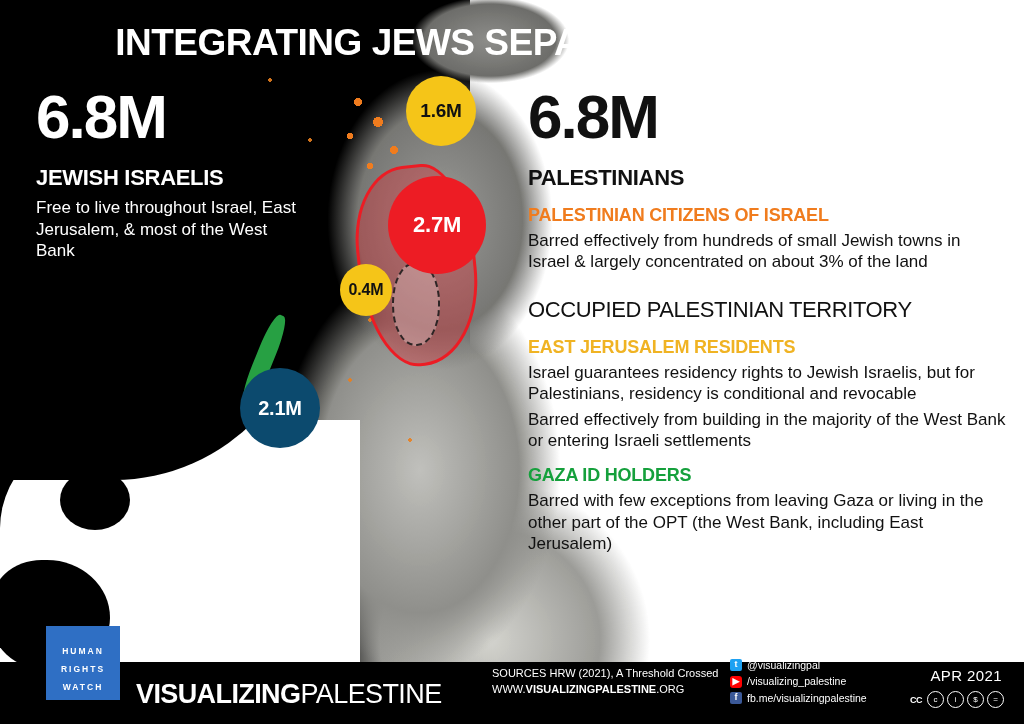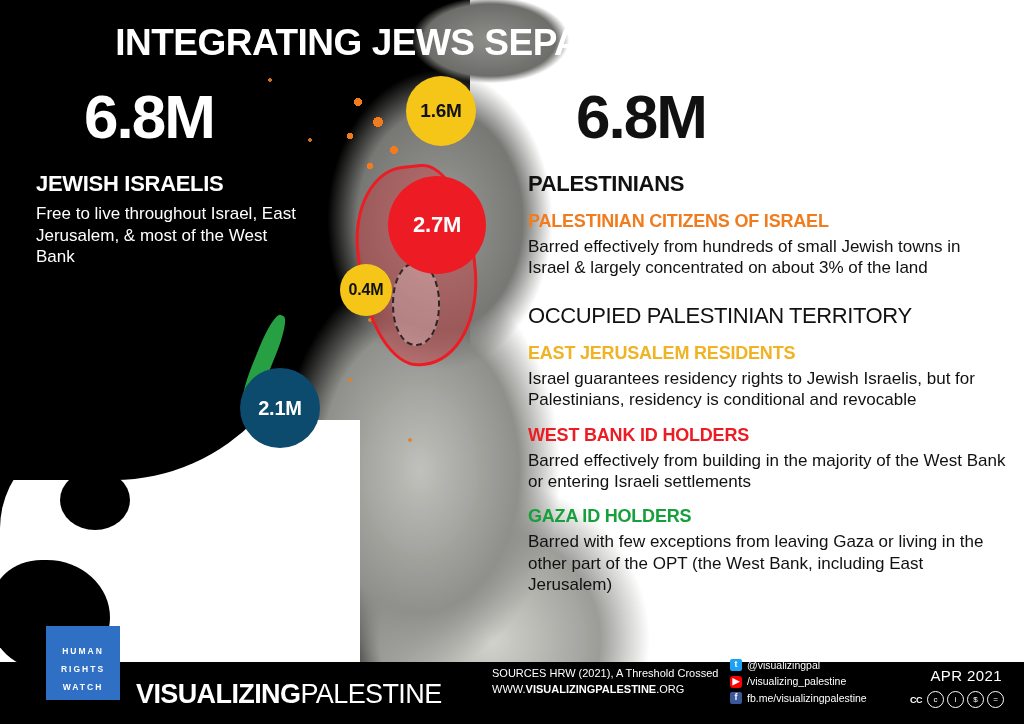--- a/index.html
+++ b/index.html
@@ -210,26 +210,25 @@
     left: 36px;
     top: 88px;
     width: 270px;
     color: #fff;
   }
   .big-number {
     font-size: 62px;
     font-weight: bold;
     line-height: .95;
     letter-spacing: -2px;
-    margin-left: 48px;
   }
   .sub-head {
     font-size: 22px;
     font-weight: bold;
-    margin-top: 24px;
+    margin-top: 18px;
     letter-spacing: -.3px;
   }
   .body-text {
     font-size: 17px;
     line-height: 1.28;
     margin-top: 6px;
   }
 
   
   .col-right {
@@ -396,21 +395,20 @@
     <div class="sub-head">PALESTINIANS</div>
 
     <div class="cat-title orange">PALESTINIAN CITIZENS OF ISRAEL</div>
     <div class="cat-body">Barred effectively from hundreds of small Jewish towns in Israel &amp; largely concentrated on about 3% of the land</div>
 
     <div class="section-title">OCCUPIED PALESTINIAN TERRITORY</div>
 
     <div class="cat-title yellow">EAST JERUSALEM RESIDENTS</div>
     <div class="cat-body">Israel guarantees residency rights to Jewish Israelis, but for Palestinians, residency is conditional and revocable</div>
 
-    <div class="cat-title red">WEST BANK ID HOLDERS</div>
     <div class="cat-body">Barred effectively from building in the majority of the West Bank or entering Israeli settlements</div>
 
     <div class="cat-title green">GAZA ID HOLDERS</div>
     <div class="cat-body">Barred with few exceptions from leaving Gaza or living in the other part of the OPT (the West Bank, including East Jerusalem)</div>
   </div>
 
   <div class="footer"></div>
 
   <div class="hrw-logo">
     <div style="white-space:pre-line">HUMAN

